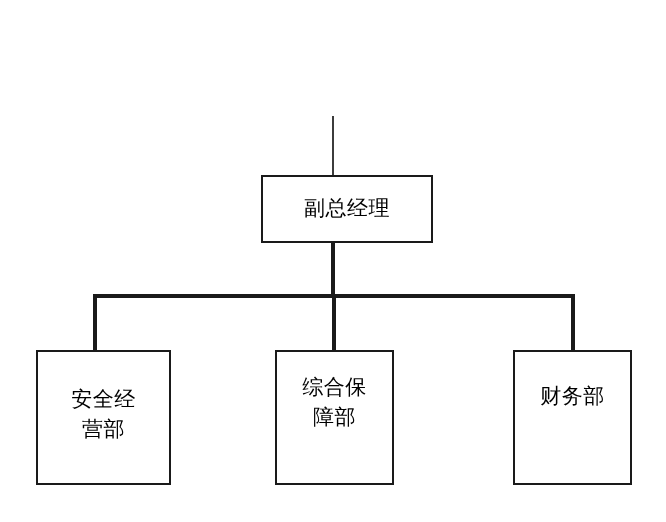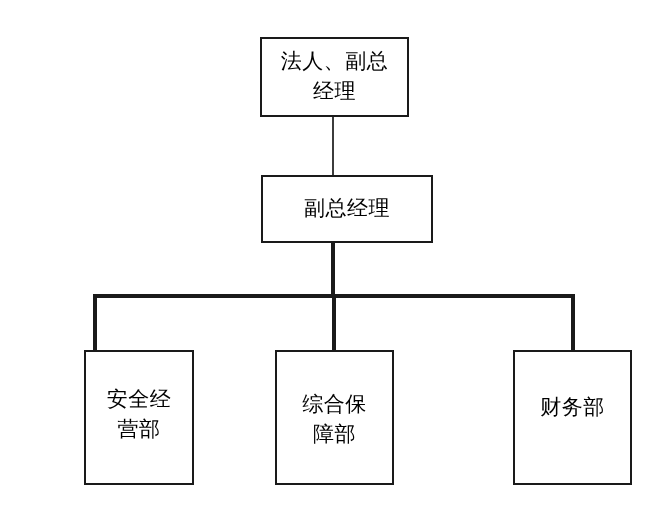--- a/index.html
+++ b/index.html
@@ -47,41 +47,40 @@
   }
   #node-deputy-gm {
     left: 261px;
     top: 175px;
     width: 172px;
     height: 68px;
   }
   #node-safety-ops {
     left: 36px;
     top: 350px;
-    width: 110px;
+    width: 135px;
     height: 135px;
     align-items: flex-start;
     padding-top: 33px;
-    margin-left: 48px;
   }
   #node-support {
     left: 275px;
     top: 350px;
     width: 119px;
     height: 135px;
     align-items: flex-start;
-    padding-top: 38px;
+    padding-top: 21px;
   }
   #node-finance {
     left: 513px;
     top: 350px;
     width: 119px;
     height: 135px;
     align-items: flex-start;
-    padding-top: 41px;
+    padding-top: 30px;
   }
 
   
   .connector {
     position: absolute;
     background: #1a1a1a;
     z-index: 1;
   }
   
   #link-top {
@@ -135,24 +134,20 @@
   <div class="connector" id="link-stem"></div>
 
   <div class="connector" id="bus-bar"></div>
 
   <div class="connector" id="drop-safety-ops"></div>
 
   <div class="connector" id="drop-support"></div>
 
   <div class="connector" id="drop-finance"></div>
 
-  <div class="node" id="node-legal-rep">
-    <span class="node-label">法人、副总
-经理</span>
-  </div>
 
   <div class="node" id="node-deputy-gm">
     <span class="node-label">副总经理</span>
   </div>
 
   <div class="node" id="node-safety-ops">
     <span class="node-label">安全经
 营部</span>
   </div>
 

